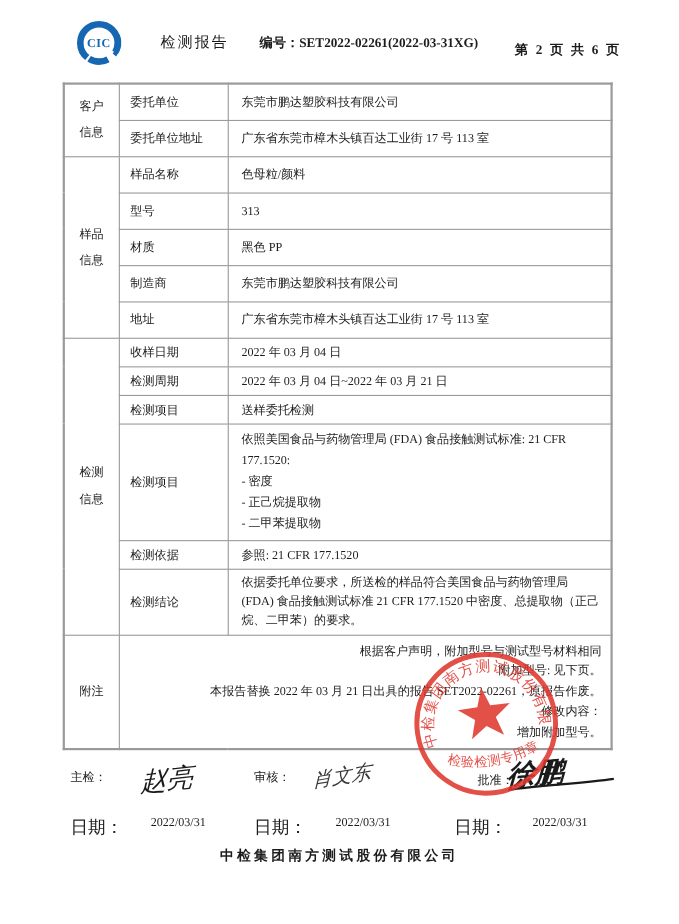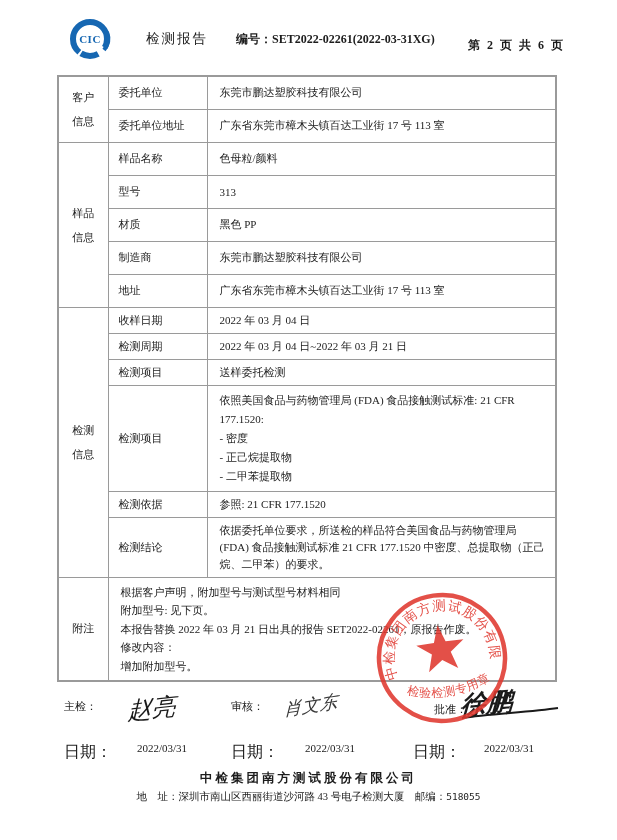--- a/index.html
+++ b/index.html
@@ -21,21 +21,21 @@
   .rep-table td{border:1px solid #9a9a9a;padding:2px 6px;vertical-align:middle;}
   .rep-table{border:2px solid #9a9a9a;padding-left:48px;}
   .sec-cell{text-align:center;font-size:11px;padding:0 4px;}
   .sec-cell div{line-height:24px;}
   .fld{padding-left:10px !important;}
   .val{padding-left:12px !important;}
   tr.h33{height:33px;}
   tr.h26{height:26px;}
   .ml{line-height:19px;padding:5px 8px 5px 12px !important;vertical-align:top;margin-top:36px;}
   .concl{line-height:17px;padding:4px 8px 4px 12px !important;margin-top:23px;}
-  .note-cell{line-height:18.5px;padding:5px 8px 5px 12px !important;vertical-align:top;}
+  .note-cell{line-height:18.5px;padding:5px 8px 5px 12px !important;vertical-align:top;text-align:right;}
   
   .sig-label{position:absolute;font-size:11px;}
   .sig-svg{position:absolute;}
   .date-label{position:absolute;font-size:16px;}
   .date-val{position:absolute;font-size:11px;}
   
   .ft-company{position:absolute;left:0;top:770px;width:100%;text-align:center;
     font-size:12.5px;font-weight:bold;letter-spacing:3px;}
   .ft-line2{position:absolute;left:0;top:790px;width:100%;text-align:center;font-size:10.5px;}
   .ft-line3{position:absolute;left:0;top:806px;width:100%;text-align:center;font-size:10.5px;}
@@ -182,15 +182,14 @@
       <textPath href="#stampRing" startOffset="2">中检集团南方测试股份有限公司</textPath>
     </text>
     <polygon fill="#e0372e" points="74,41 79.9,57.9 97.8,58.3 83.5,69.1 88.7,86.2 74,76 59.3,86.2 64.5,69.1 50.2,58.3 68.1,57.9"></polygon>
     <path id="stampBottom" d="M 32,104 Q 74,120 116,104" fill="none"></path>
     <text font-size="12" fill="#e0372e" letter-spacing="0.5">
       <textPath href="#stampBottom" startOffset="2">检验检测专用章</textPath>
     </text>
   </svg>
 
   <div class="ft-company">中检集团南方测试股份有限公司</div>
-  <div class="ft-line2"><span>地　址：深圳市南山区西丽街道沙河路 43 号电子检测大厦　邮编：</span><span class="ft-num">518055</span></div>
 
 </div>
 
 </body></html>

